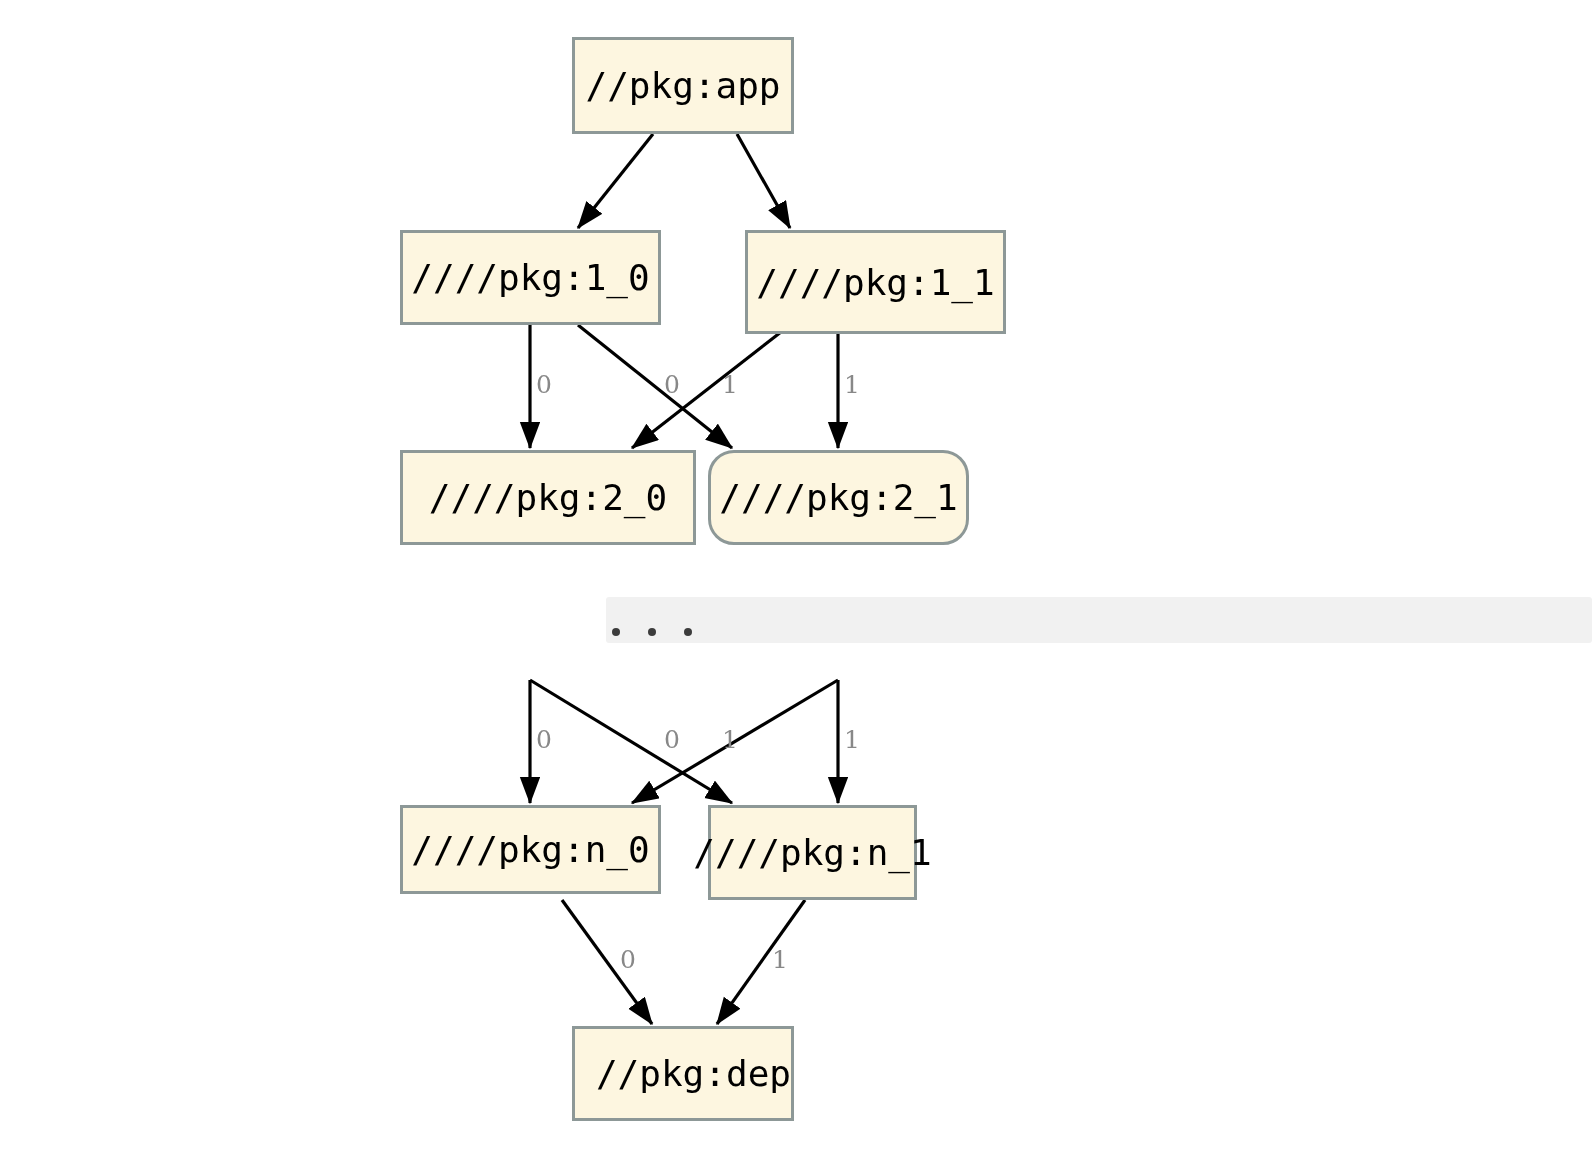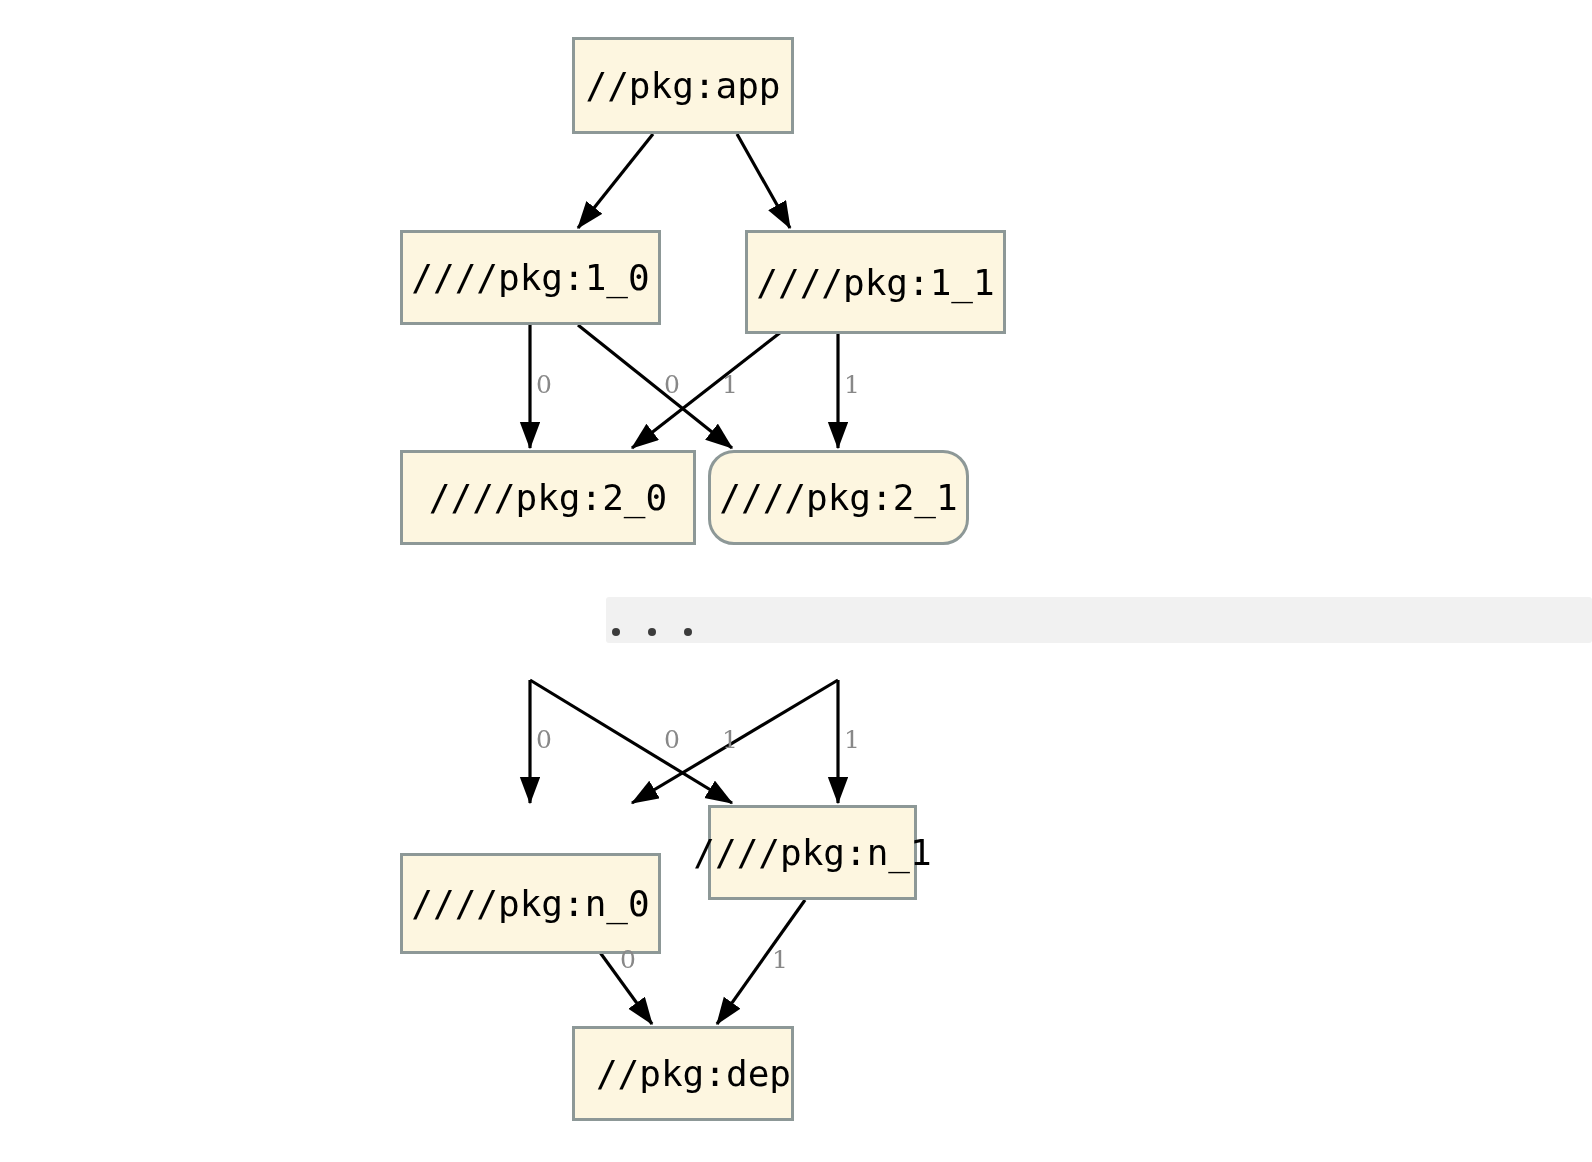--- a/index.html
+++ b/index.html
@@ -100,21 +100,21 @@
       </div>
       <div class="node-box" style="left: 708px; top: 230px; width: 261px; height: 104px; background: rgb(253, 246, 224); border-color: rgb(141, 152, 151); margin-left: 37px;">
         <span class="node-label">////pkg:1_1</span>
       </div>
       <div class="node-box" style="left: 400px; top: 450px; width: 296px; height: 95px; background: rgb(253, 246, 224); border-color: rgb(141, 152, 151);">
         <span class="node-label">////pkg:2_0</span>
       </div>
       <div class="node-box" style="left: 708px; top: 450px; width: 261px; height: 95px; background: rgb(253, 246, 224); border-color: rgb(141, 152, 151); border-radius: 26px;">
         <span class="node-label">////pkg:2_1</span>
       </div>
-      <div class="node-box" style="left: 400px; top: 805px; width: 261px; height: 101px; background: rgb(253, 246, 224); border-color: rgb(141, 152, 151); margin-top: 48px;">
+      <div class="node-box" style="left: 400px; top: 805px; width: 261px; height: 89px; background: rgb(253, 246, 224); border-color: rgb(141, 152, 151);">
         <span class="node-label">////pkg:n_0</span>
       </div>
       <div class="node-box" style="left: 708px; top: 805px; width: 209px; height: 95px; background: rgb(253, 246, 224); border-color: rgb(141, 152, 151);">
         <span class="node-label">////pkg:n_1</span>
       </div>
       <div class="node-box" style="left: 572px; top: 1026px; width: 222px; height: 95px; background: rgb(253, 246, 224); border-color: rgb(141, 152, 151); justify-content: flex-end;">
         <span class="node-label">//pkg:dep</span>
       </div>
     </div>
 

